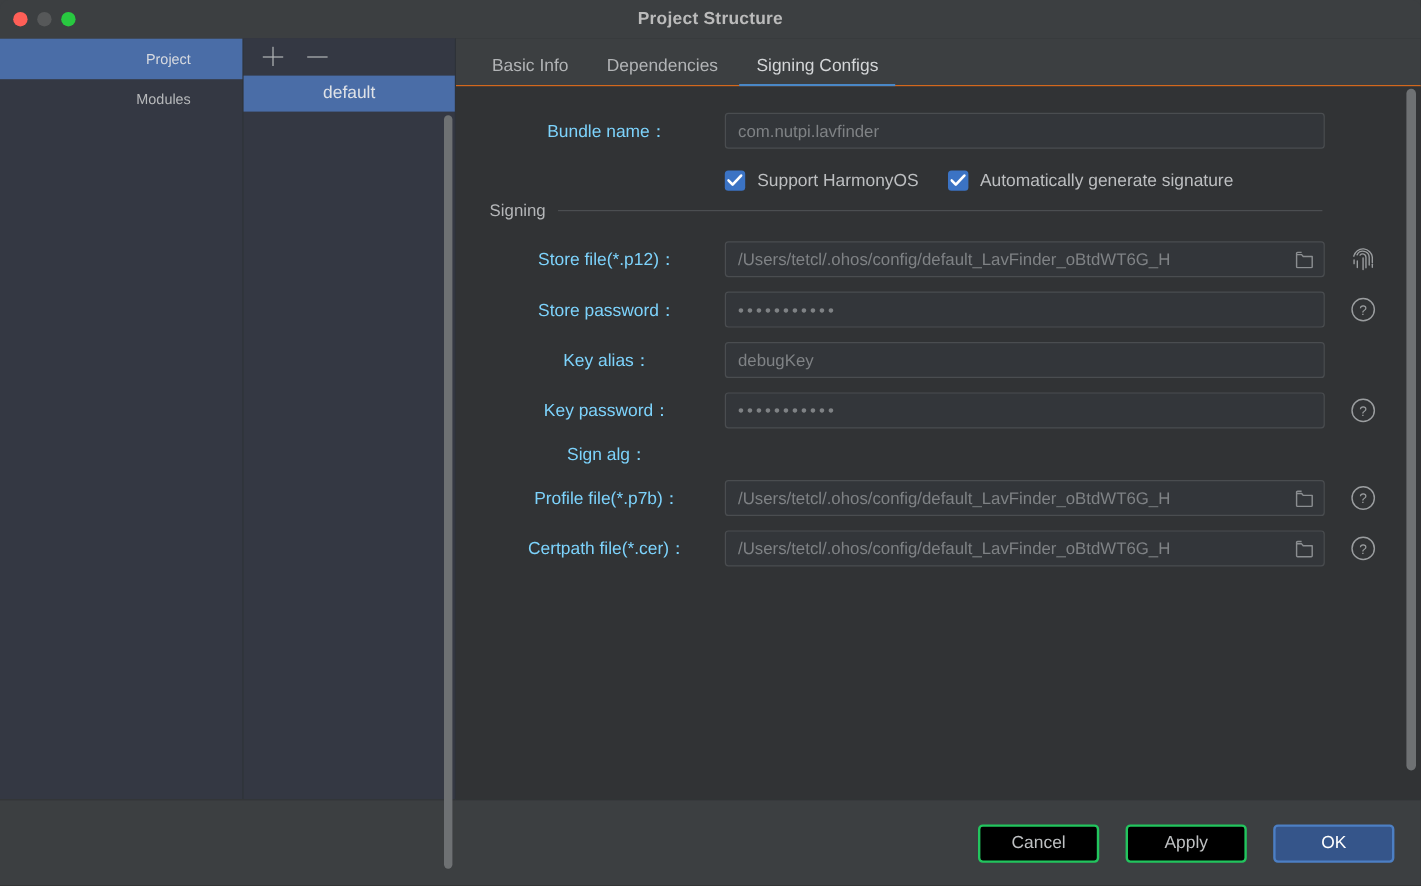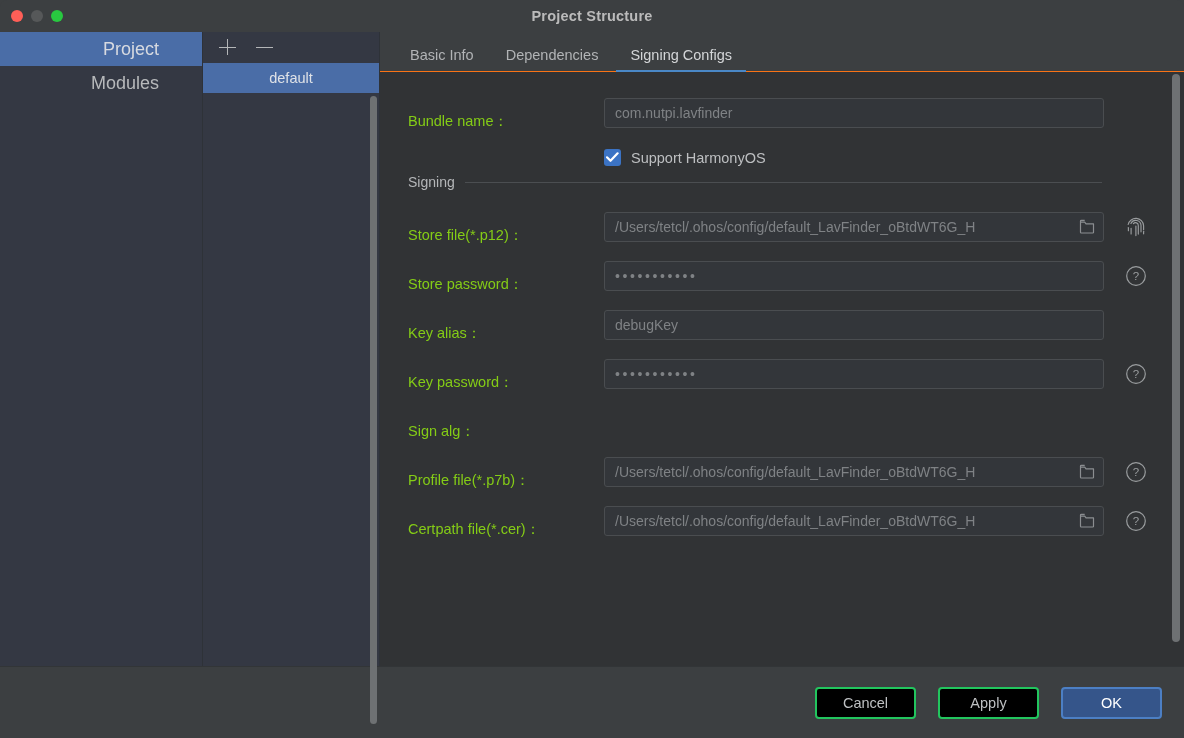--- a/index.html
+++ b/index.html
@@ -46,21 +46,21 @@
   .sidebar {
     width: 203px; flex: 0 0 203px;
     background: #343843;
     border-right: 1px solid #2e3238;
     padding-top: 0;
   }
   .side-item {
     height: 34px; line-height: 34px;
     padding-right: 43px;
     text-align: right;
-    font-size: 18px; color: #b7b9bb;
+    font-size: 12px; color: #b7b9bb;
   }
   .side-item.selected { background: #4a6da7; color: #d7dae0; }
 
   
   .listcol {
     width: 177px; flex: 0 0 177px;
     background: #343843;
     display: flex; flex-direction: column;
     border-right: 1px solid #2e3238;
     position: relative;
@@ -135,23 +135,22 @@
     background: #6e7173; border-radius: 4px;
   }
 
   .row {
     display: flex; align-items: center;
     padding-left: 28px; padding-right: 18px;
     margin-bottom: 12px;
   }
   .lbl {
     width: 196px; flex: 0 0 196px;
-    font-size: 14.5px; color: #84cc16;
-    text-align: left;
-    margin-top: 18px;
+    font-size: 14.5px; color: #7dd3fc;
+    text-align: center;
   }
   .field {
     flex: 0 0 500px;
     height: 30px;
     background: #33363a;
     border: 1px solid #4a4d50;
     border-radius: 3px;
     display: flex; align-items: center;
     padding: 0 8px 0 10px;
     overflow: hidden;
@@ -285,20 +284,28 @@
         </div>
 
         <div class="check-row">
           <div class="check">
             <span class="cbox">
               <svg width="13" height="11" viewBox="0 0 13 11">
                   <path d="M1 5.3 L4.5 8.8 L11.6 1.3" stroke="#ffffff" stroke-width="2.2" fill="none" stroke-linecap="round" stroke-linejoin="round"></path>
                 </svg>
             </span>
             <span class="ctext">Support HarmonyOS</span>
+          </div>
+          <div class="check">
+            <span class="cbox">
+              <svg width="13" height="11" viewBox="0 0 13 11">
+                  <path d="M1 5.3 L4.5 8.8 L11.6 1.3" stroke="#ffffff" stroke-width="2.2" fill="none" stroke-linecap="round" stroke-linejoin="round"></path>
+                </svg>
+            </span>
+            <span class="ctext">Automatically generate signature</span>
           </div>
         </div>
 
         <div class="group">
           <span class="gname">Signing</span>
           <span class="gline"></span>
         </div>
 
         <div class="row">
           <div class="lbl">Store file(*.p12)：</div>

